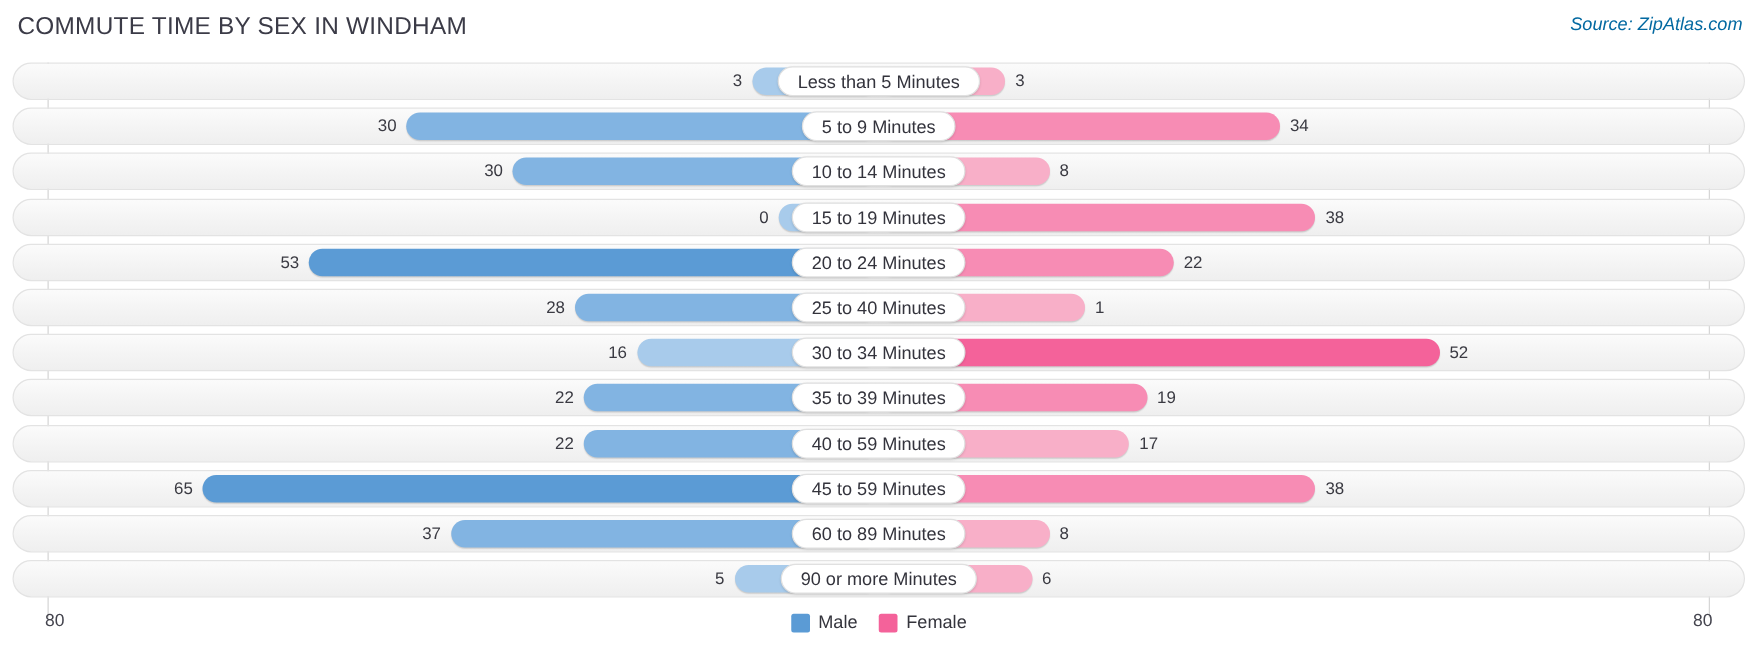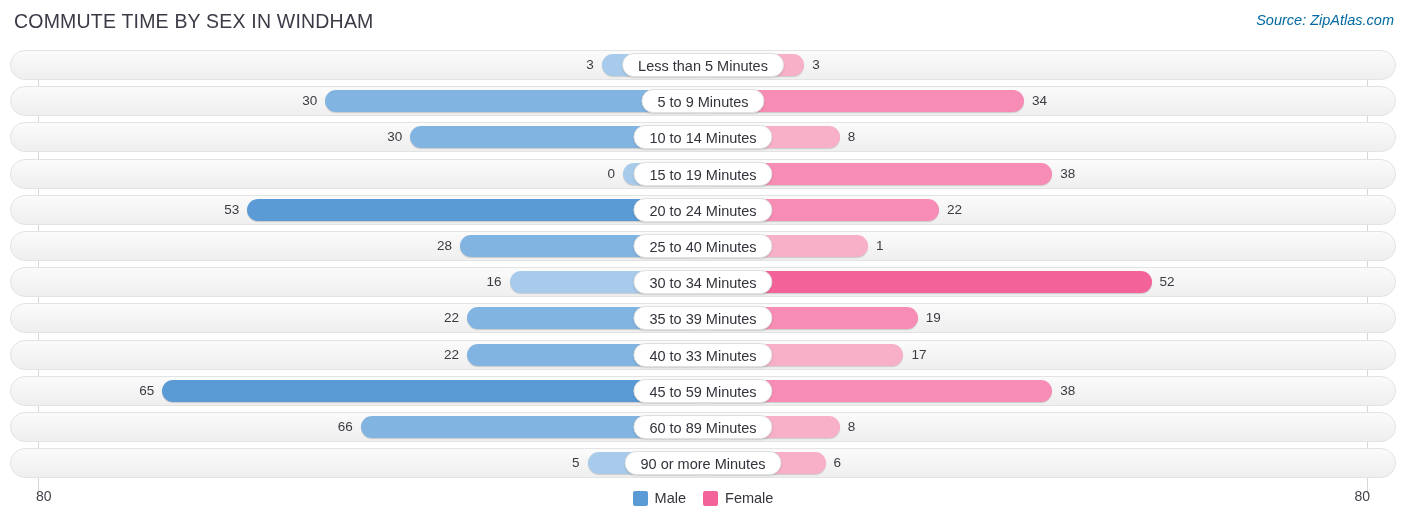--- a/index.html
+++ b/index.html
@@ -247,35 +247,35 @@
           </div>
           <div class="center-pill">35 to 39 Minutes</div>
         </div>
         <div class="row">
           <div class="bar-track">
             <div class="bar male" style="width: 235.925px; background: rgb(130, 180, 226);"></div>
             <div class="bar-value male" style="right: calc(50% + 243.925px);">22</div>
             <div class="bar female" style="width: 200.488px; background: rgb(248, 175, 200);"></div>
             <div class="bar-value female" style="left: calc(50% + 208.488px);">17</div>
           </div>
-          <div class="center-pill">40 to 33 Minutes</div>
+          <div class="center-pill">40 to 59 Minutes</div>
         </div>
         <div class="row">
           <div class="bar-track">
             <div class="bar male" style="width: 540.688px; background: rgb(91, 155, 213);"></div>
             <div class="bar-value male" style="right: calc(50% + 548.688px);">65</div>
             <div class="bar female" style="width: 349.325px; background: rgb(247, 140, 180);"></div>
             <div class="bar-value female" style="left: calc(50% + 357.325px);">38</div>
           </div>
           <div class="center-pill">45 to 59 Minutes</div>
         </div>
         <div class="row">
           <div class="bar-track">
             <div class="bar male" style="width: 342.238px; background: rgb(130, 180, 226);"></div>
-            <div class="bar-value male" style="right: calc(50% + 350.238px);">66</div>
+            <div class="bar-value male" style="right: calc(50% + 350.238px);">37</div>
             <div class="bar female" style="width: 136.7px; background: rgb(248, 175, 200);"></div>
             <div class="bar-value female" style="left: calc(50% + 144.7px);">8</div>
           </div>
           <div class="center-pill">60 to 89 Minutes</div>
         </div>
         <div class="row">
           <div class="bar-track">
             <div class="bar male" style="width: 115.438px; background: rgb(168, 203, 235);"></div>
             <div class="bar-value male" style="right: calc(50% + 123.438px);">5</div>
             <div class="bar female" style="width: 122.525px; background: rgb(248, 175, 200);"></div>

